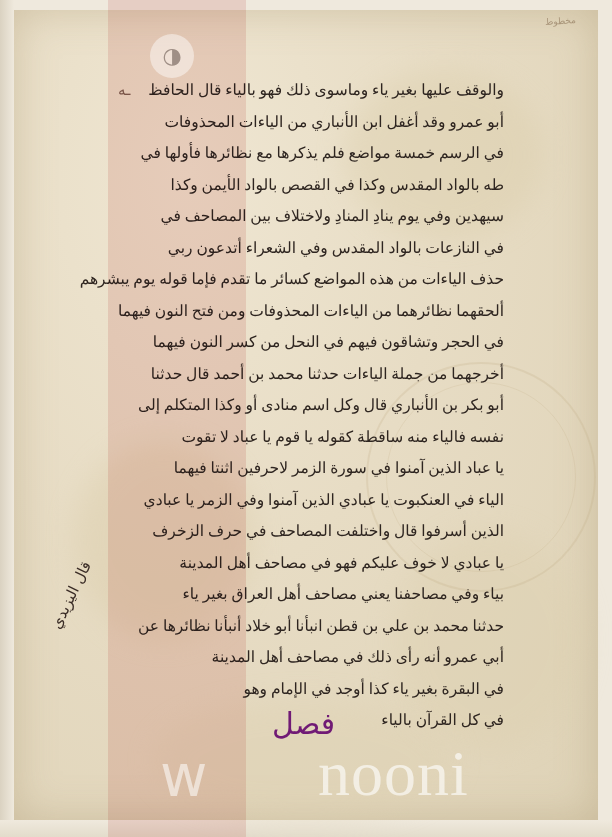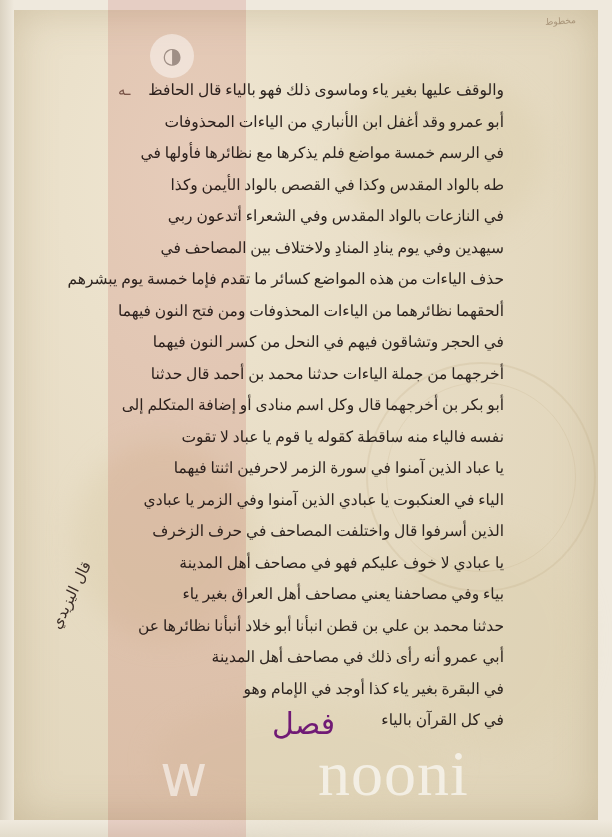--- a/index.html
+++ b/index.html
@@ -222,27 +222,27 @@
   </div>
 
   <div class="corner-note">مخطوط</div>
   <div class="folio-mark">ـه</div>
 
   <div class="textblock">
     <div class="line">والوقف عليها بغير ياء وماسوى ذلك فهو بالياء قال الحافظ</div>
     <div class="line">أبو عمرو وقد أغفل ابن الأنباري من الياءات المحذوفات</div>
     <div class="line">في الرسم خمسة مواضع فلم يذكرها مع نظائرها فأولها في</div>
     <div class="line">طه بالواد المقدس وكذا في القصص بالواد الأيمن وكذا</div>
+    <div class="line">سيهدين وفي يوم ينادِ المنادِ ولاختلاف بين المصاحف في</div>
     <div class="line">في النازعات بالواد المقدس وفي الشعراء أتدعون ربي</div>
-    <div class="line">سيهدين وفي يوم ينادِ المنادِ ولاختلاف بين المصاحف في</div>
-    <div class="line">حذف الياءات من هذه المواضع كسائر ما تقدم فإما خمسة يوم يبشرهم</div>
+    <div class="line">حذف الياءات من هذه المواضع كسائر ما تقدم فإما قوله يوم يبشرهم</div>
     <div class="line">ألحقهما نظائرهما من الياءات المحذوفات ومن فتح النون فيهما</div>
     <div class="line">في الحجر وتشاقون فيهم في النحل من كسر النون فيهما</div>
     <div class="line">أخرجهما من جملة الياءات حدثنا محمد بن أحمد قال حدثنا</div>
-    <div class="line">أبو بكر بن أخرجهما قال وكل اسم منادى أو إضافة المتكلم إلى</div>
+    <div class="line">أبو بكر بن الأنباري قال وكل اسم منادى أو وكذا المتكلم إلى</div>
     <div class="line">نفسه فالياء منه ساقطة كقوله يا قوم يا عباد لا تقوت</div>
     <div class="line">يا عباد الذين آمنوا في سورة الزمر لاحرفين اثنتا فيهما</div>
     <div class="line">الياء في العنكبوت يا عبادي الذين آمنوا وفي الزمر يا عبادي</div>
     <div class="line">الذين أسرفوا قال واختلفت المصاحف في حرف الزخرف</div>
     <div class="line">يا عبادي لا خوف عليكم فهو في مصاحف أهل المدينة</div>
     <div class="line">بياء وفي مصاحفنا يعني مصاحف أهل العراق بغير ياء</div>
     <div class="line">حدثنا محمد بن علي بن قطن انبأنا أبو خلاد أنبأنا نظائرها عن</div>
     <div class="line">أبي عمرو أنه رأى ذلك في مصاحف أهل المدينة</div>
     <div class="line">في البقرة بغير ياء كذا أوجد في الإمام وهو</div>
     <div class="line">في كل القرآن بالياء</div>

